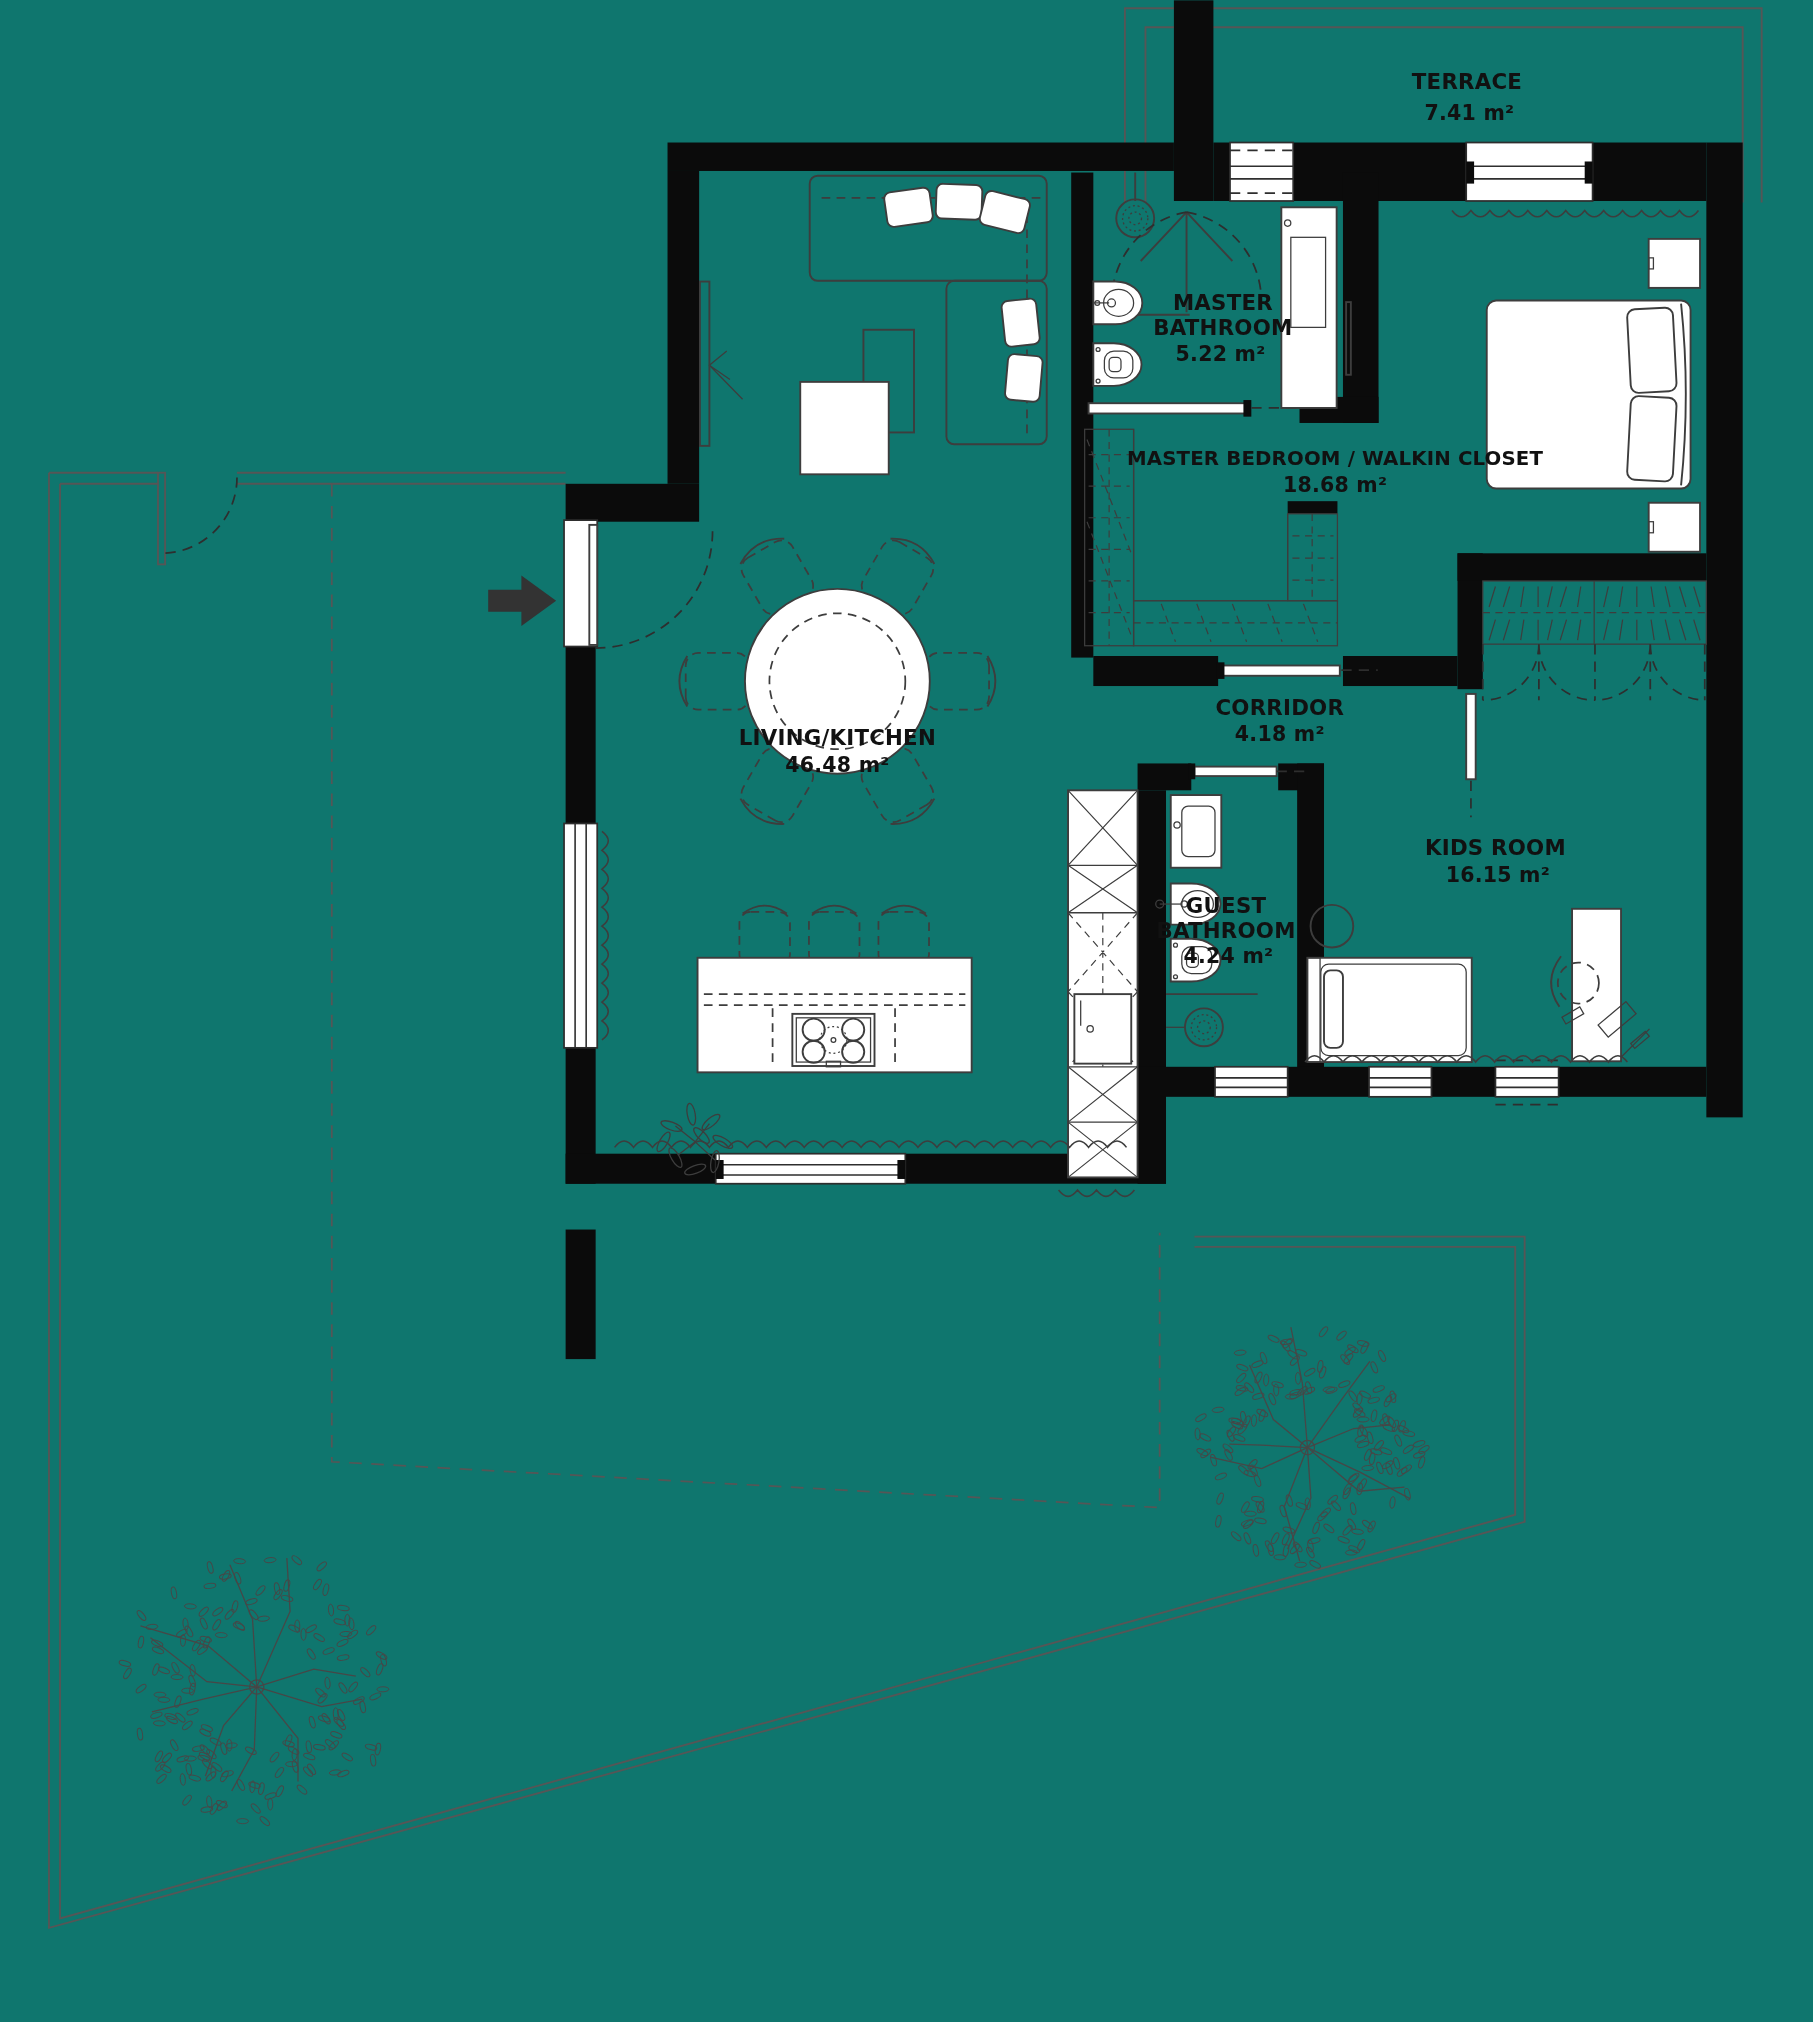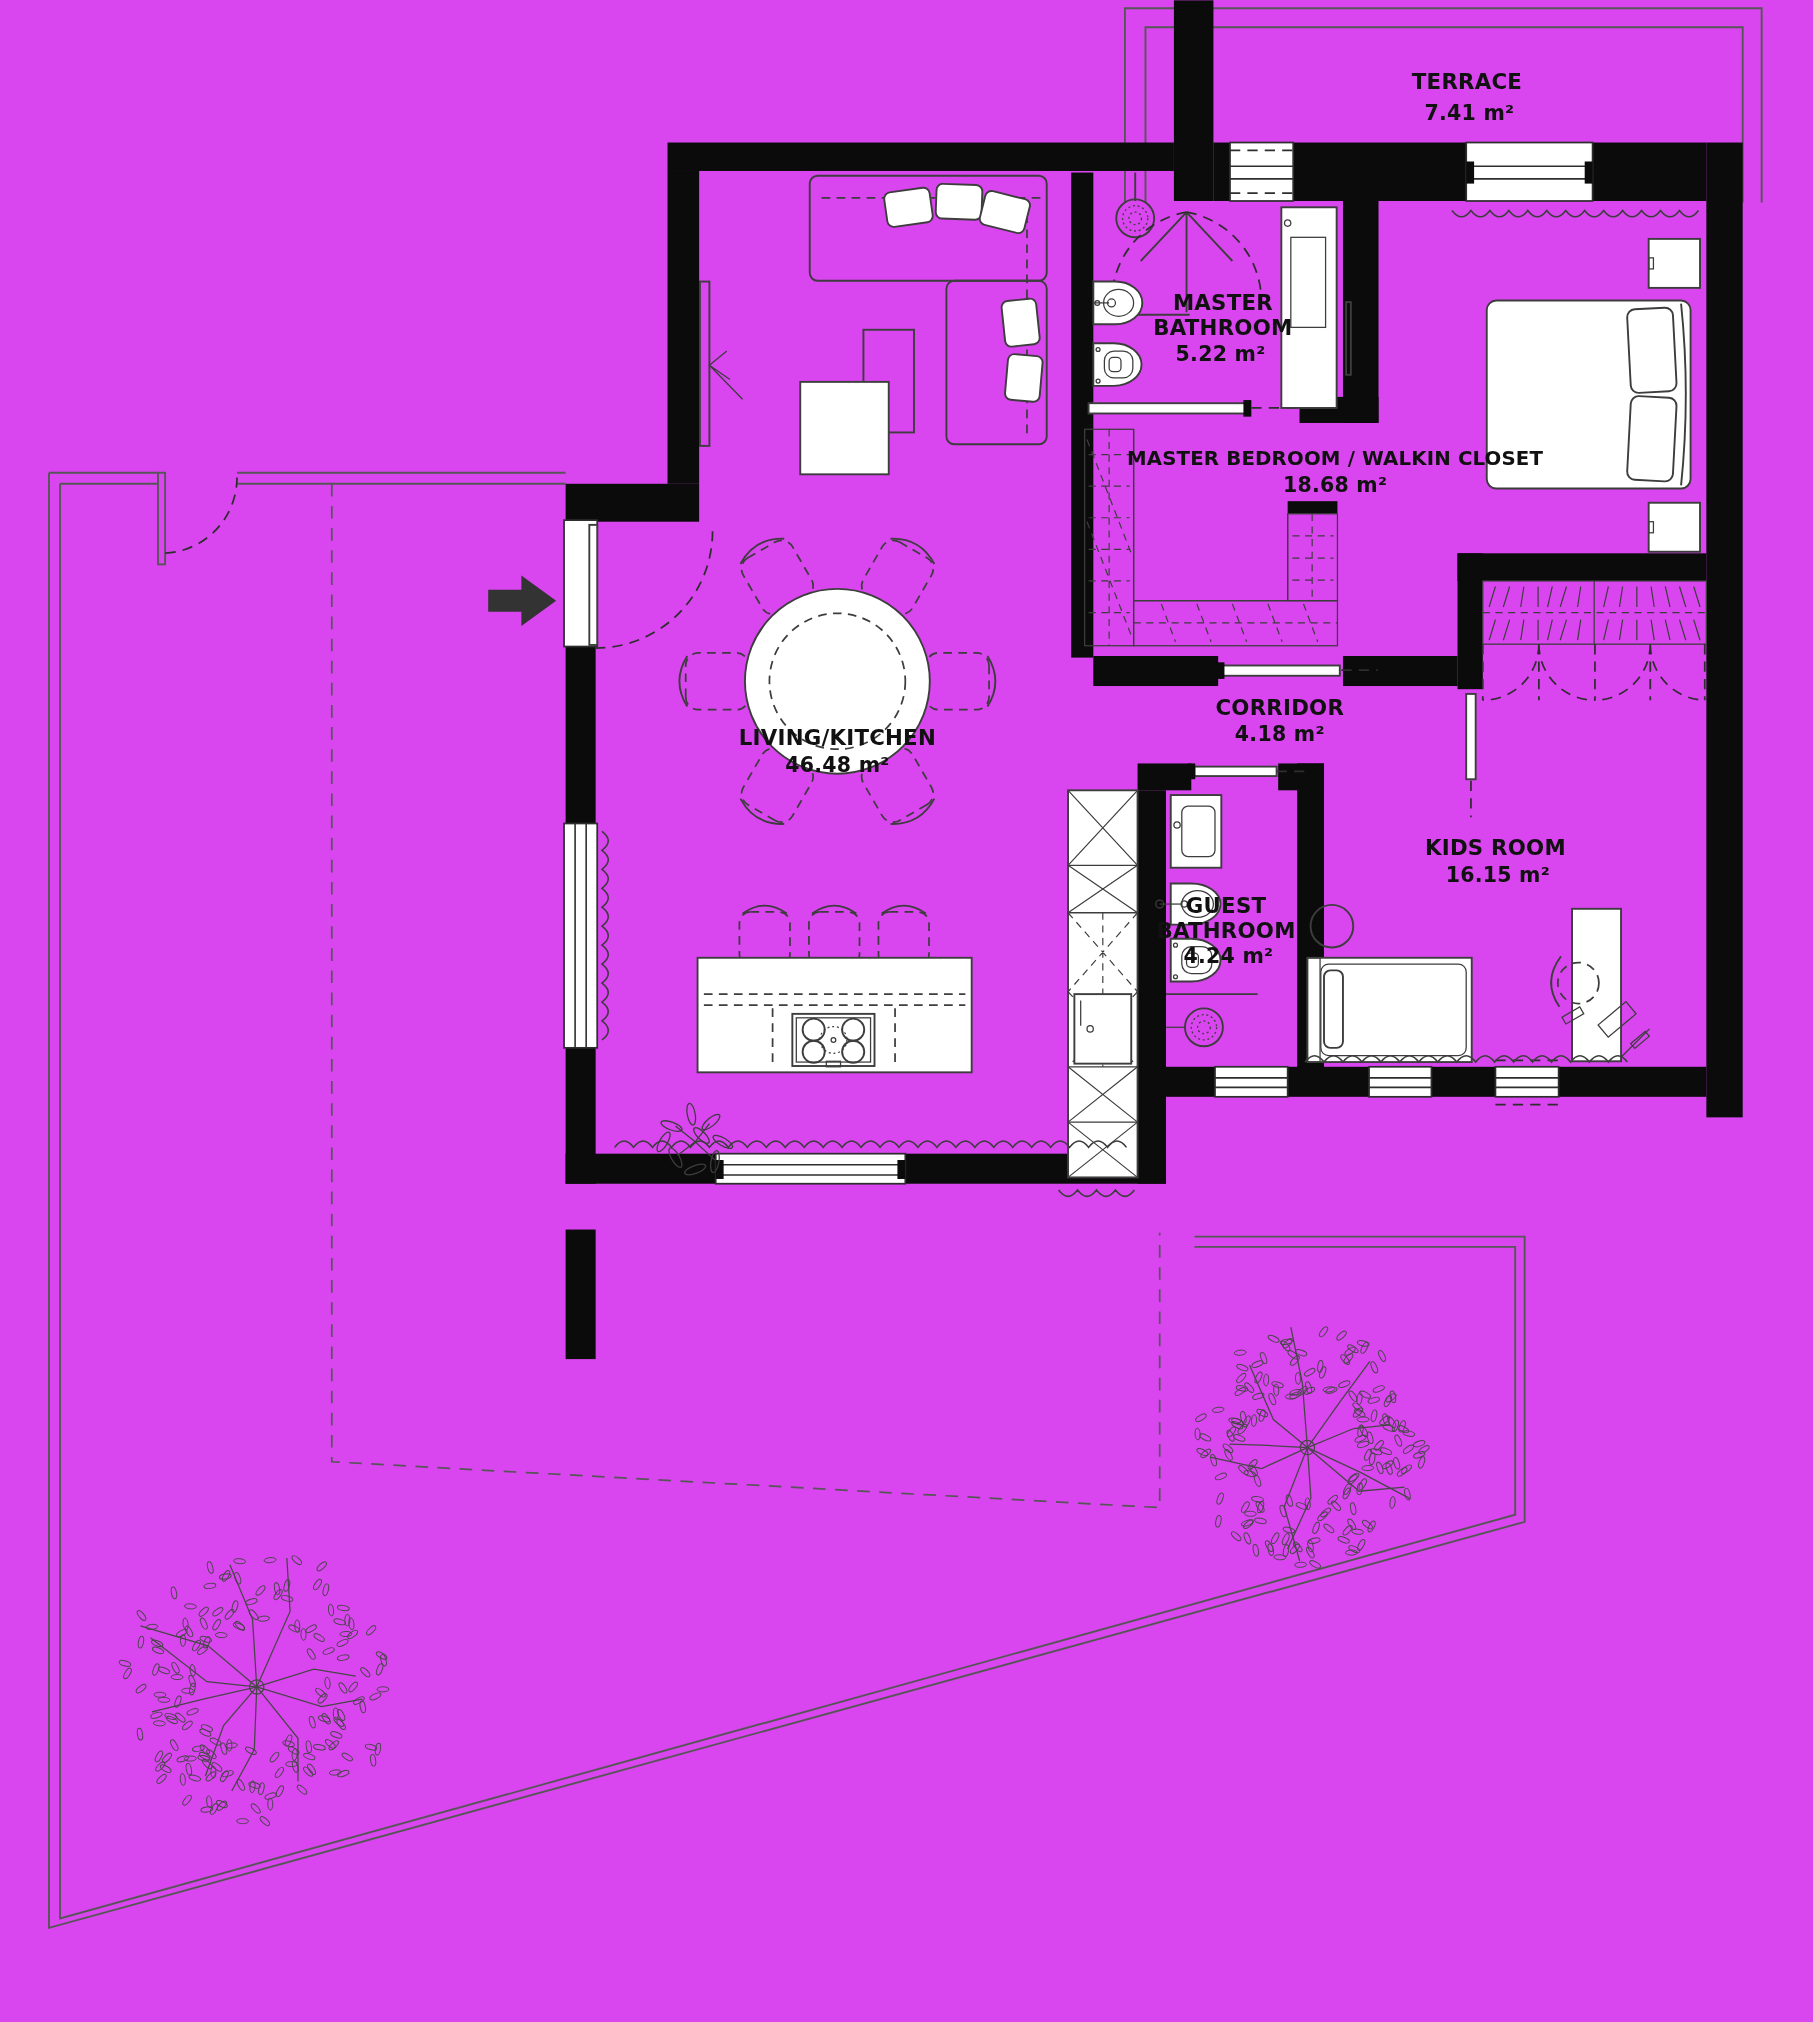--- a/index.html
+++ b/index.html
@@ -1,16 +1,16 @@
 <!DOCTYPE html>
 <html style="font-size:12.6px"><head>
 <meta charset="utf-8">
 <style>
   html,body{margin:0;padding:0;background:#ffffff;}
-  .stage{position:relative;width:1813px;height:2023px;background:#d946ef;overflow:hidden;}
+  .stage{position:relative;width:1813px;height:2023px;background:#0f766e;overflow:hidden;}
   svg{position:absolute;inset:0;}
   .wall{fill:#0b0b0b;stroke:none;}
   .wf{fill:#ffffff;stroke:#2e2e2e;stroke-width:2.2;}
   .fl{fill:none;stroke:#3d3d3d;stroke-width:2.4;}
   .flw{fill:#ffffff;stroke:#3d3d3d;stroke-width:2.4;}
   .fl-thin{fill:none;stroke:#3d3d3d;stroke-width:1.6;}
   .fl-dash{fill:none;stroke:#3d3d3d;stroke-width:2.2;stroke-dasharray:11 8;}
   .door-dash{fill:none;stroke:#2e2e2e;stroke-width:2.2;stroke-dasharray:13 9;}
   .win-line{stroke:#2e2e2e;stroke-width:2;fill:none;}
   .boundary{fill:none;stroke:#565656;stroke-width:2.4;}

